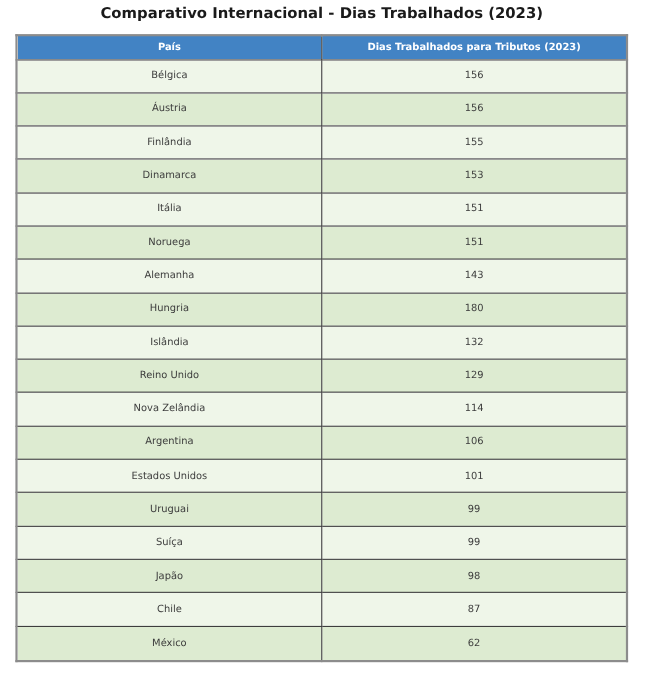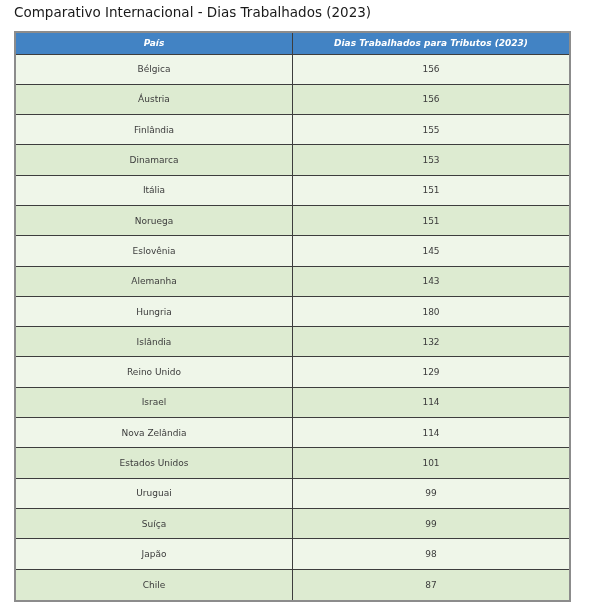--- a/index.html
+++ b/index.html
@@ -23,22 +23,23 @@
     width: 608px;
     height: 613px;
     background: #ffffff;
     overflow: hidden;
   }
   .chart-title {
     position: absolute;
     left: 14px;
     top: 4px;
     width: 557px;
+    text-align: center;
     font-size: 13.5px;
-    font-weight: normal;
+    font-weight: bold;
     color: var(--title-text);
   }
   table.data-table {
     position: absolute;
     left: 14px;
     top: 31px;
     width: 557px;
     height: 571px;
     border-collapse: collapse;
     table-layout: fixed;
@@ -49,21 +50,20 @@
     border: 1px solid var(--inner-border);
     text-align: center;
     vertical-align: middle;
     padding: 0;
     font-size: 9px;
     overflow: hidden;
     white-space: nowrap;
   }
   table.data-table thead tr {
     height: 22px;
-    font-style: italic;
   }
   table.data-table th {
     background: var(--header-bg);
     color: var(--header-text);
     font-weight: bold;
   }
   table.data-table td {
     color: var(--cell-text);
   }
   table.data-table tbody tr:nth-child(odd) td {
@@ -105,46 +105,42 @@
         </tr>
         <tr>
           <td>Itália</td>
           <td>151</td>
         </tr>
         <tr>
           <td>Noruega</td>
           <td>151</td>
         </tr>
         <tr>
-          <td>Eslovênia</td>
-          <td>145</td>
-        </tr>
-        <tr>
           <td>Alemanha</td>
           <td>143</td>
         </tr>
         <tr>
           <td>Hungria</td>
           <td>180</td>
         </tr>
         <tr>
           <td>Islândia</td>
           <td>132</td>
         </tr>
         <tr>
           <td>Reino Unido</td>
           <td>129</td>
         </tr>
         <tr>
-          <td>Israel</td>
+          <td>Nova Zelândia</td>
           <td>114</td>
         </tr>
         <tr>
-          <td>Nova Zelândia</td>
-          <td>114</td>
+          <td>Argentina</td>
+          <td>106</td>
         </tr>
         <tr>
           <td>Estados Unidos</td>
           <td>101</td>
         </tr>
         <tr>
           <td>Uruguai</td>
           <td>99</td>
         </tr>
         <tr>
@@ -152,15 +148,19 @@
           <td>99</td>
         </tr>
         <tr>
           <td>Japão</td>
           <td>98</td>
         </tr>
         <tr>
           <td>Chile</td>
           <td>87</td>
         </tr>
+        <tr>
+          <td>México</td>
+          <td>62</td>
+        </tr>
       </tbody>
   </table>
 </div>
 
 </body></html>

